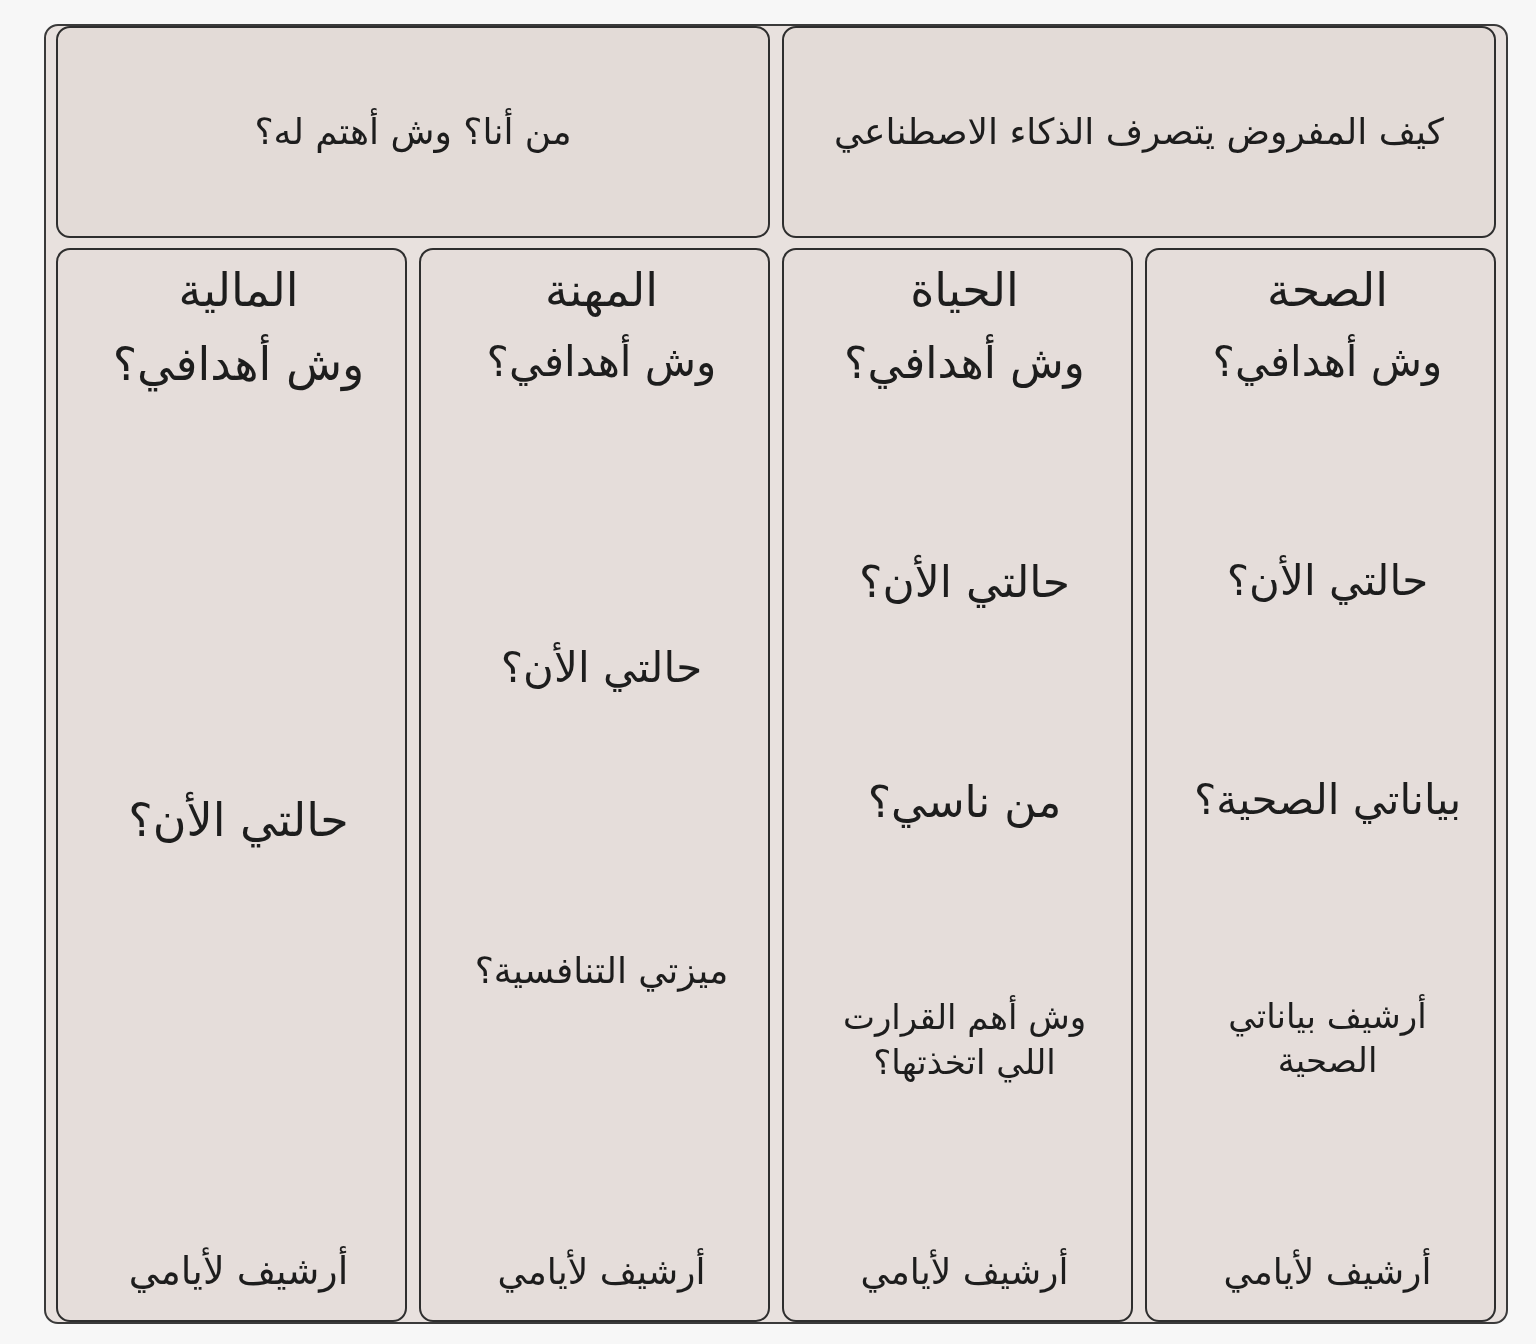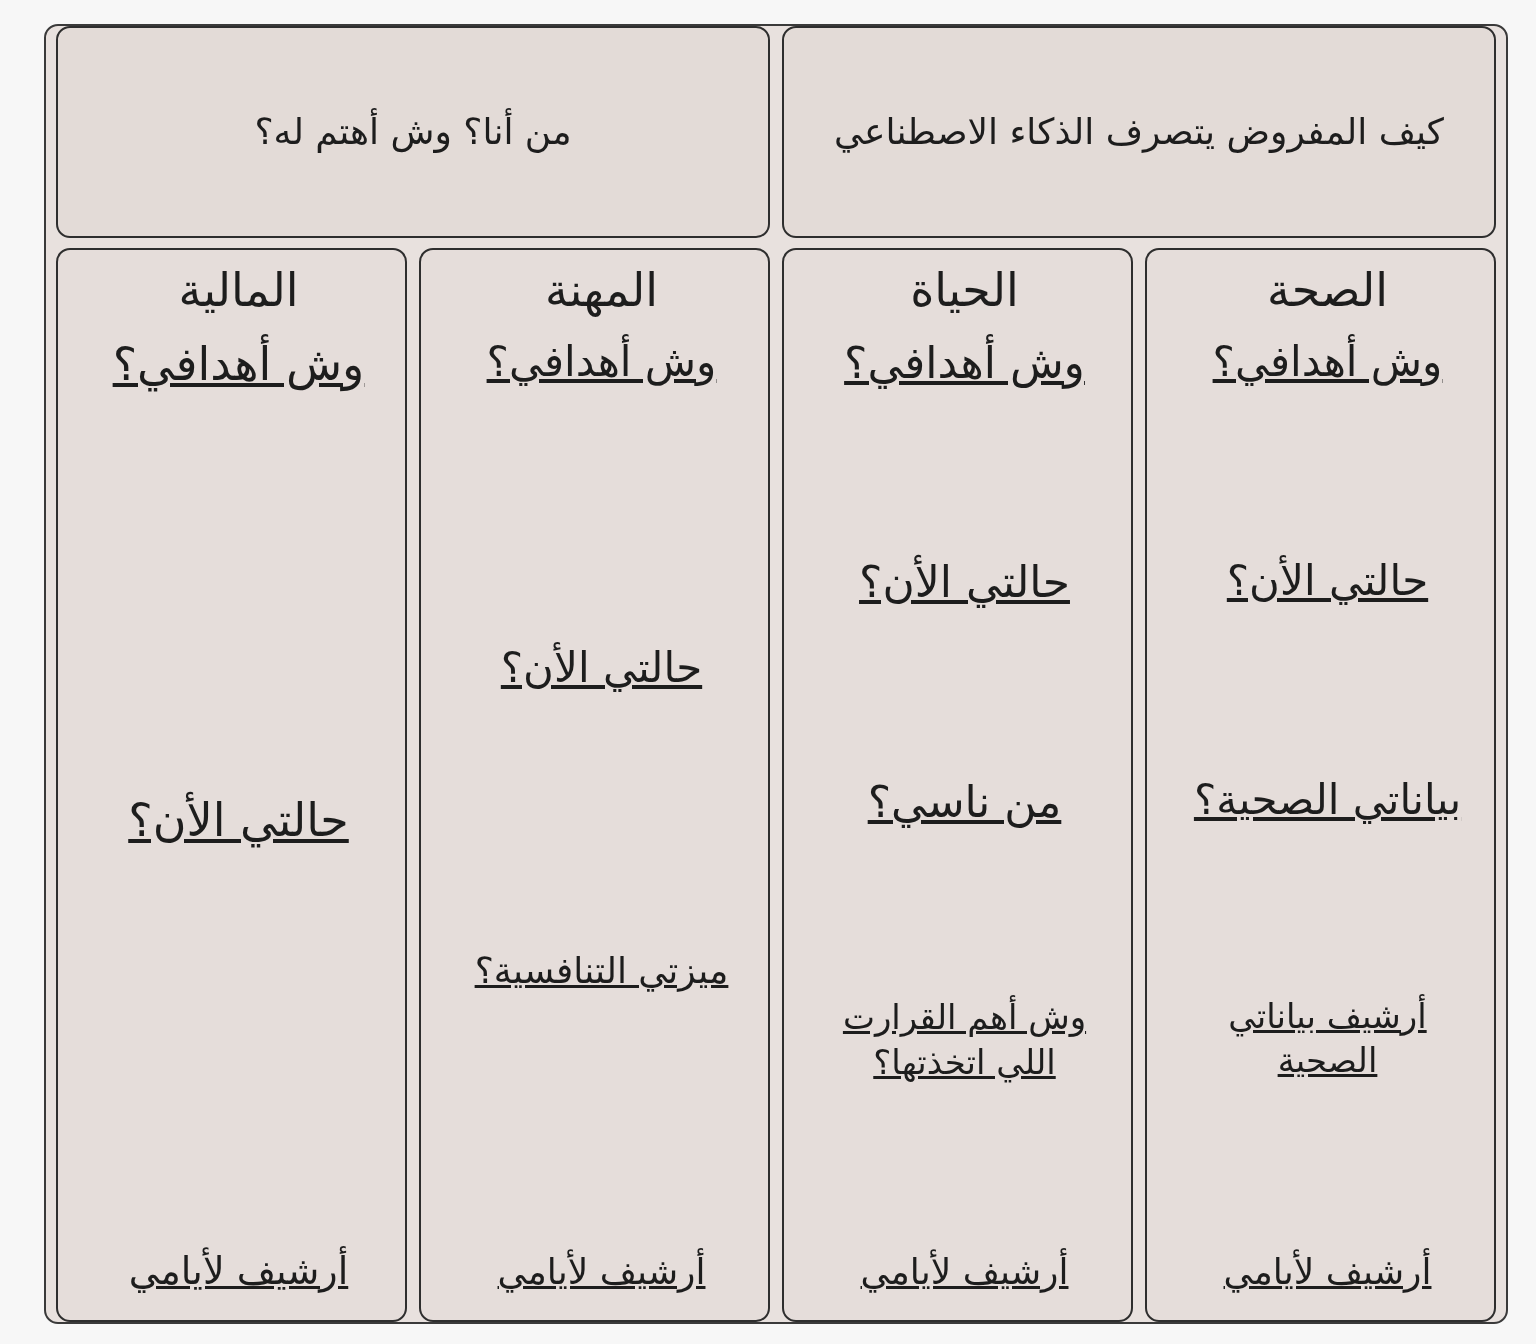--- a/index.html
+++ b/index.html
@@ -109,21 +109,20 @@
     flex-direction: column;
     justify-content: space-between;
     flex: 1 1 auto;
     padding-bottom: 8px;
   }
 
   .item {
     font-size: 42px;
     line-height: 1.22;
     padding: 2px 0;
-    text-decoration: underline;
   }
   .item.small {
     font-size: 34px;
     line-height: 1.3;
   }
   .item.last {
     font-size: 36px;
     text-align: center;
   }
 

